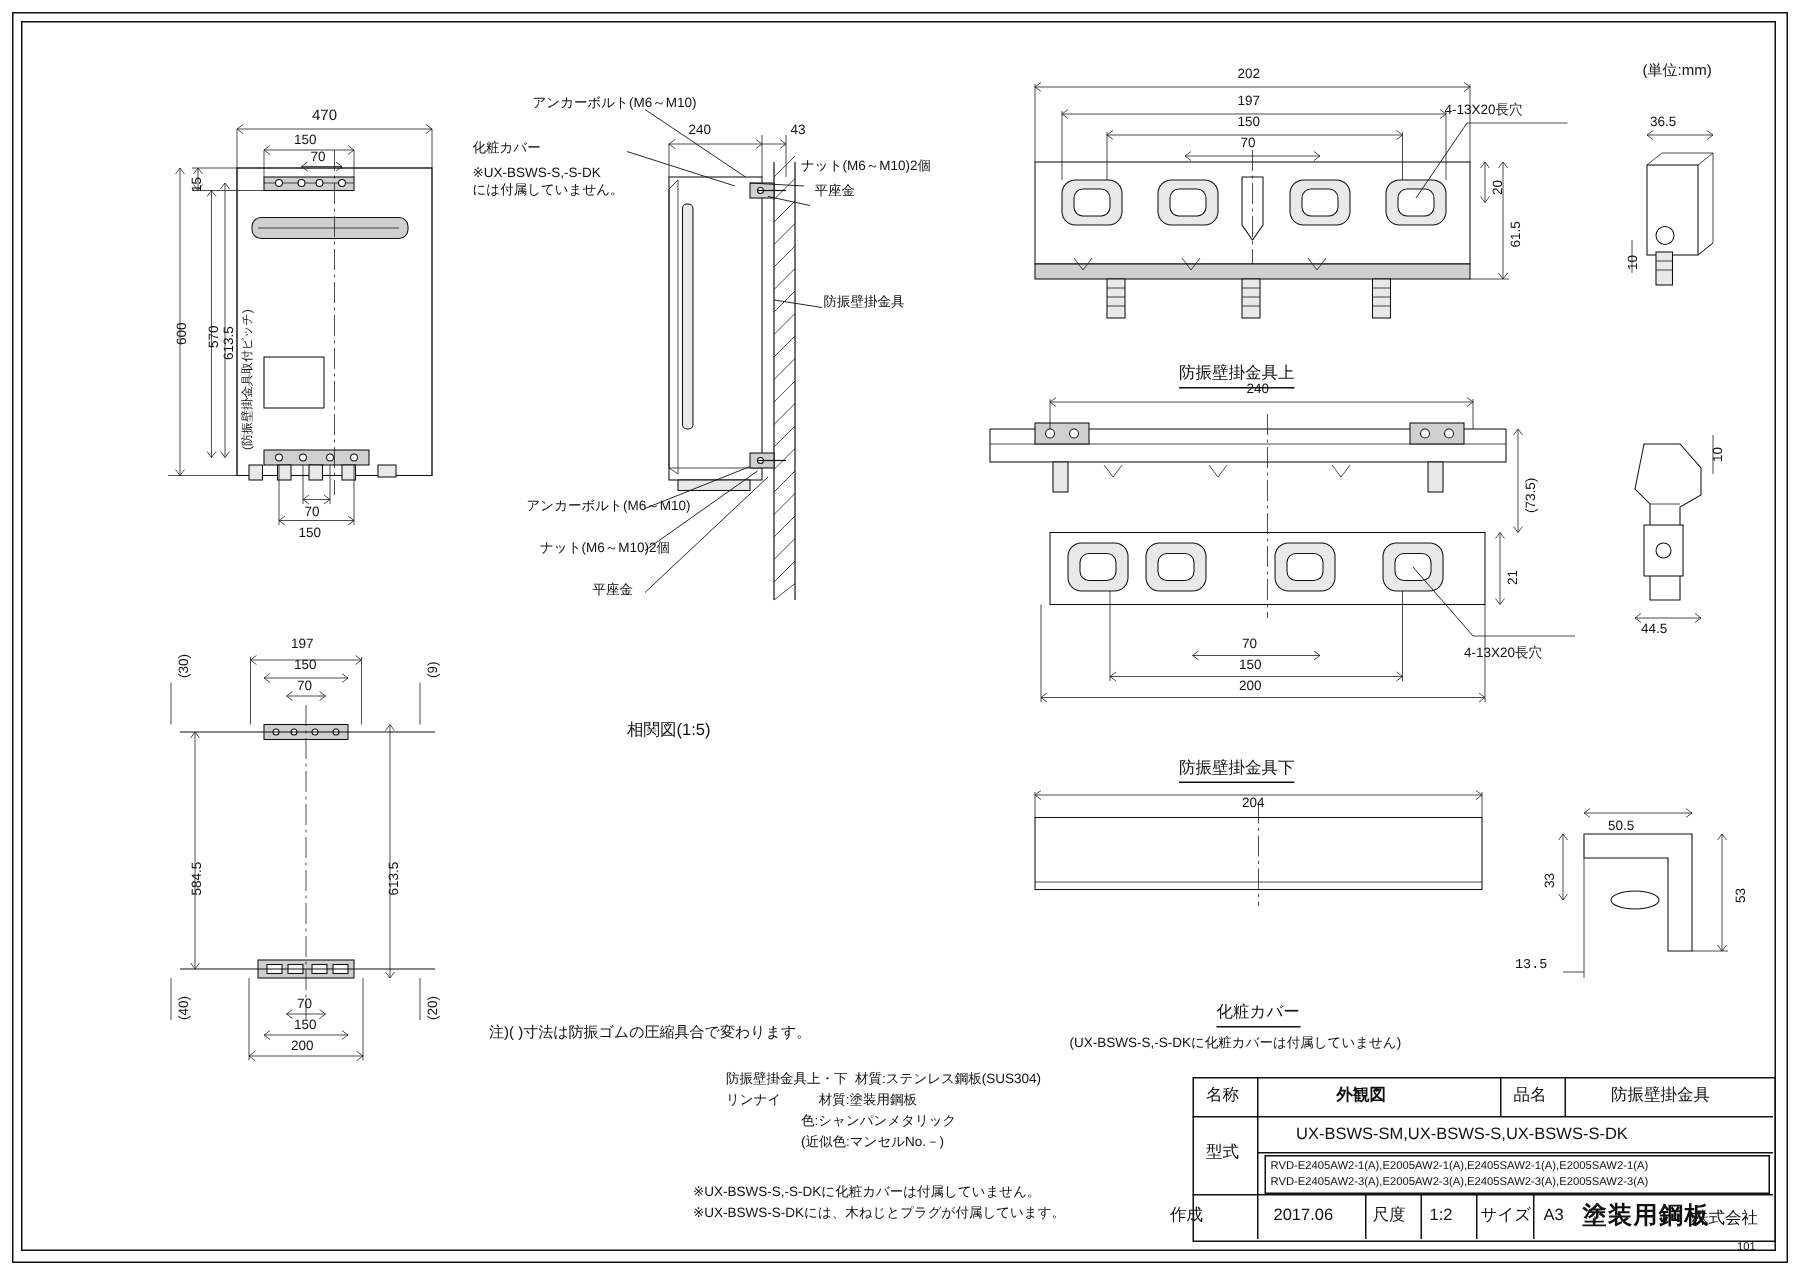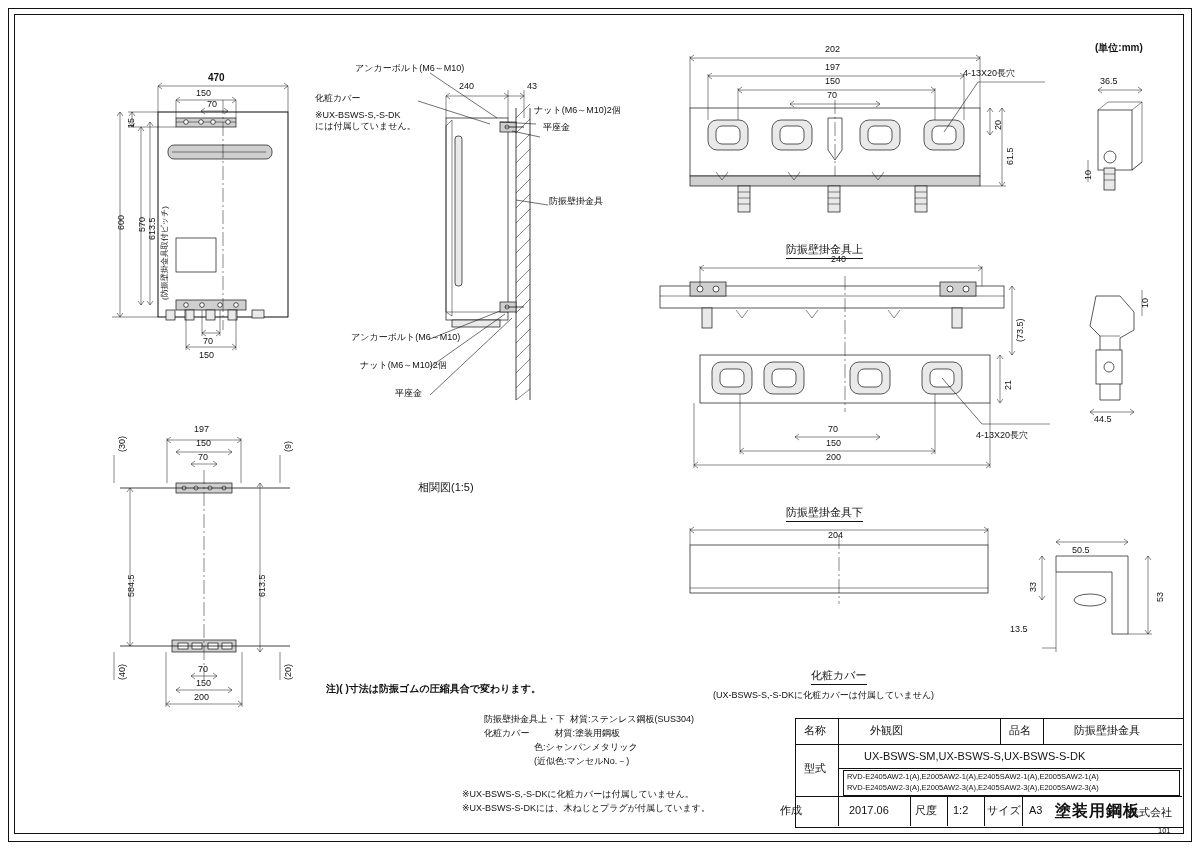--- a/index.html
+++ b/index.html
@@ -3,21 +3,21 @@
 <meta charset="utf-8">
 <style>
   html,body{margin:0;padding:0;background:#fff;}
   body{font-family:"Liberation Sans","DejaVu Sans",sans-serif;color:#1a1a1a;}
   #sheet{position:relative;width:1200px;height:849px;background:#fff;overflow:hidden;}
   .frame{position:absolute;left:8px;top:8px;width:1182px;height:832px;border:1.5px solid #111;}
   .frame2{position:absolute;left:14px;top:14px;width:1168px;height:818px;border:1px solid #111;}
   .lbl{position:absolute;font-size:9.5px;line-height:1.25;white-space:pre;color:#111;}
   .lbl.s8{font-size:8px;}
   .lbl.s9{font-size:9px;}
-  .lbl.s10{font-size:10px;font-weight:bold;}
+  .lbl.s10{font-size:10px;}
   .lbl.s11{font-size:11px;}
   .lbl.rot{transform:rotate(-90deg);transform-origin:left top;white-space:nowrap;}
   .ul{border-bottom:1px solid #111;padding-bottom:1px;text-align:right;}
   svg{position:absolute;left:0;top:0;overflow:visible;}
   .ln{stroke:#111;stroke-width:0.8;fill:none;}
   .ln-thin{stroke:#111;stroke-width:0.5;fill:none;}
   .ln-dim{stroke:#111;stroke-width:0.5;fill:none;}
   .ln-ctr{stroke:#111;stroke-width:0.5;fill:none;stroke-dasharray:14 3 2 3;}
   .fillg{fill:#e9e9e9;stroke:#111;stroke-width:0.7;}
   .fillw{fill:#fff;stroke:#111;stroke-width:0.7;}
@@ -550,38 +550,38 @@
   <div class="lbl s11 ul" style="left:786px;top:506px;">防振壁掛金具下</div>
   <div class="lbl s9" style="left:1094px;top:414px;">44.5</div>
   <div class="lbl s9 rot" style="left:1140px;top:308px;">10</div>
 
   <div class="lbl s9" style="left:828px;top:530px;">204</div>
   <div class="lbl s11 ul" style="left:811px;top:669px;">化粧カバー</div>
   <div class="lbl s9" style="left:713px;top:690px;">(UX-BSWS-S,-S-DKに化粧カバーは付属していません)</div>
   <div class="lbl s9" style="left:1072px;top:528px;margin-top:17px;">50.5</div>
   <div class="lbl s9 rot" style="left:1028px;top:592px;">33</div>
   <div class="lbl s9 rot" style="left:1155px;top:602px;">53</div>
-  <div class="lbl s9" style="left:1010px;top:624px;">13.5</div>
+  <div class="lbl s9" style="left:1010px;top:638px;font-family:Liberation Mono, monospace;">13.5</div>
 
   <div class="lbl s10" style="left:326px;top:683px;">注)( )寸法は防振ゴムの圧縮具合で変わります。</div>
   <div class="lbl s9" style="left:484px;top:714px;">防振壁掛金具上・下  材質:ステンレス鋼板(SUS304)</div>
-  <div class="lbl s9" style="left:484px;top:728px;">化粧カバー          材質:塗装用鋼板</div>
+  <div class="lbl s9" style="left:484px;top:728px;">リンナイ          材質:塗装用鋼板</div>
   <div class="lbl s9" style="left:484px;top:742px;">                    色:シャンパンメタリック</div>
   <div class="lbl s9" style="left:484px;top:756px;">                    (近似色:マンセルNo.－)</div>
   <div class="lbl s9" style="left:462px;top:789px;">※UX-BSWS-S,-S-DKに化粧カバーは付属していません。</div>
   <div class="lbl s9" style="left:462px;top:803px;">※UX-BSWS-S-DKには、木ねじとプラグが付属しています。</div>
 
   <div style="position:absolute;left:795px;top:718px;width:387px;height:108px;border:1.2px solid #111;"></div>
 
   <div style="position:absolute;left:795px;top:718px;width:387px;height:26px;border-bottom:1px solid #111;"></div>
   <div style="position:absolute;left:838px;top:718px;width:1px;height:26px;background:#111;"></div>
   <div style="position:absolute;left:1000px;top:718px;width:1px;height:26px;background:#111;"></div>
   <div style="position:absolute;left:1043px;top:718px;width:1px;height:26px;background:#111;"></div>
   <div class="lbl s11" style="left:804px;top:724px;">名称</div>
-  <div class="lbl s11" style="left:870px;top:724px;">外観図</div>
+  <div class="lbl s11" style="left:891px;top:724px;font-weight:bold;">外観図</div>
   <div class="lbl s11" style="left:1009px;top:724px;">品名</div>
   <div class="lbl s11" style="left:1074px;top:724px;">防振壁掛金具</div>
 
   <div style="position:absolute;left:795px;top:744px;width:387px;height:52px;border-bottom:1px solid #111;"></div>
   <div style="position:absolute;left:838px;top:744px;width:1px;height:52px;background:#111;"></div>
   <div style="position:absolute;left:838px;top:768px;width:344px;height:1px;background:#111;"></div>
   <div class="lbl s11" style="left:804px;top:762px;">型式</div>
   <div class="lbl s11" style="left:864px;top:750px;">UX-BSWS-SM,UX-BSWS-S,UX-BSWS-S-DK</div>
   <div style="position:absolute;left:843px;top:770px;width:335px;height:24px;border:1px solid #111;"></div>
   <div class="lbl tiny" style="left:847px;top:772px;">RVD-E2405AW2-1(A),E2005AW2-1(A),E2405SAW2-1(A),E2005SAW2-1(A)</div>

